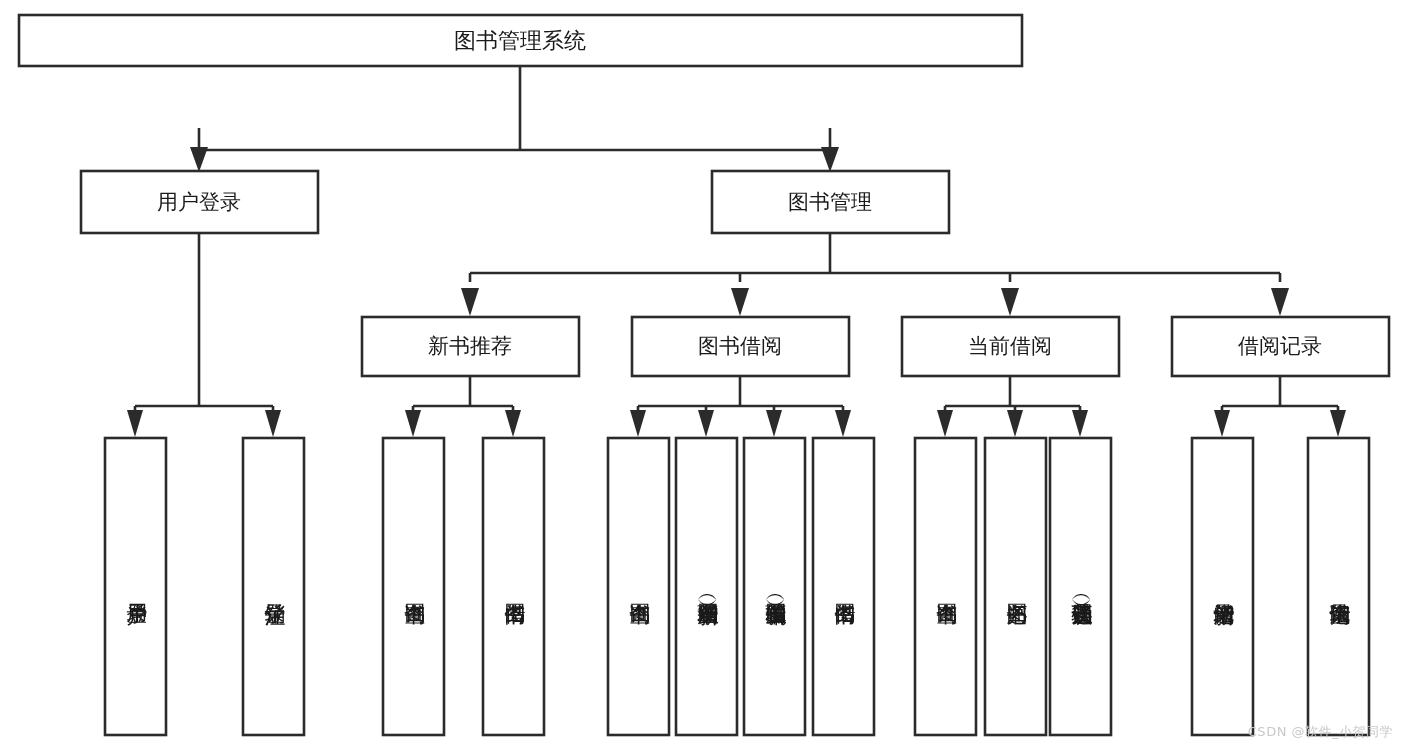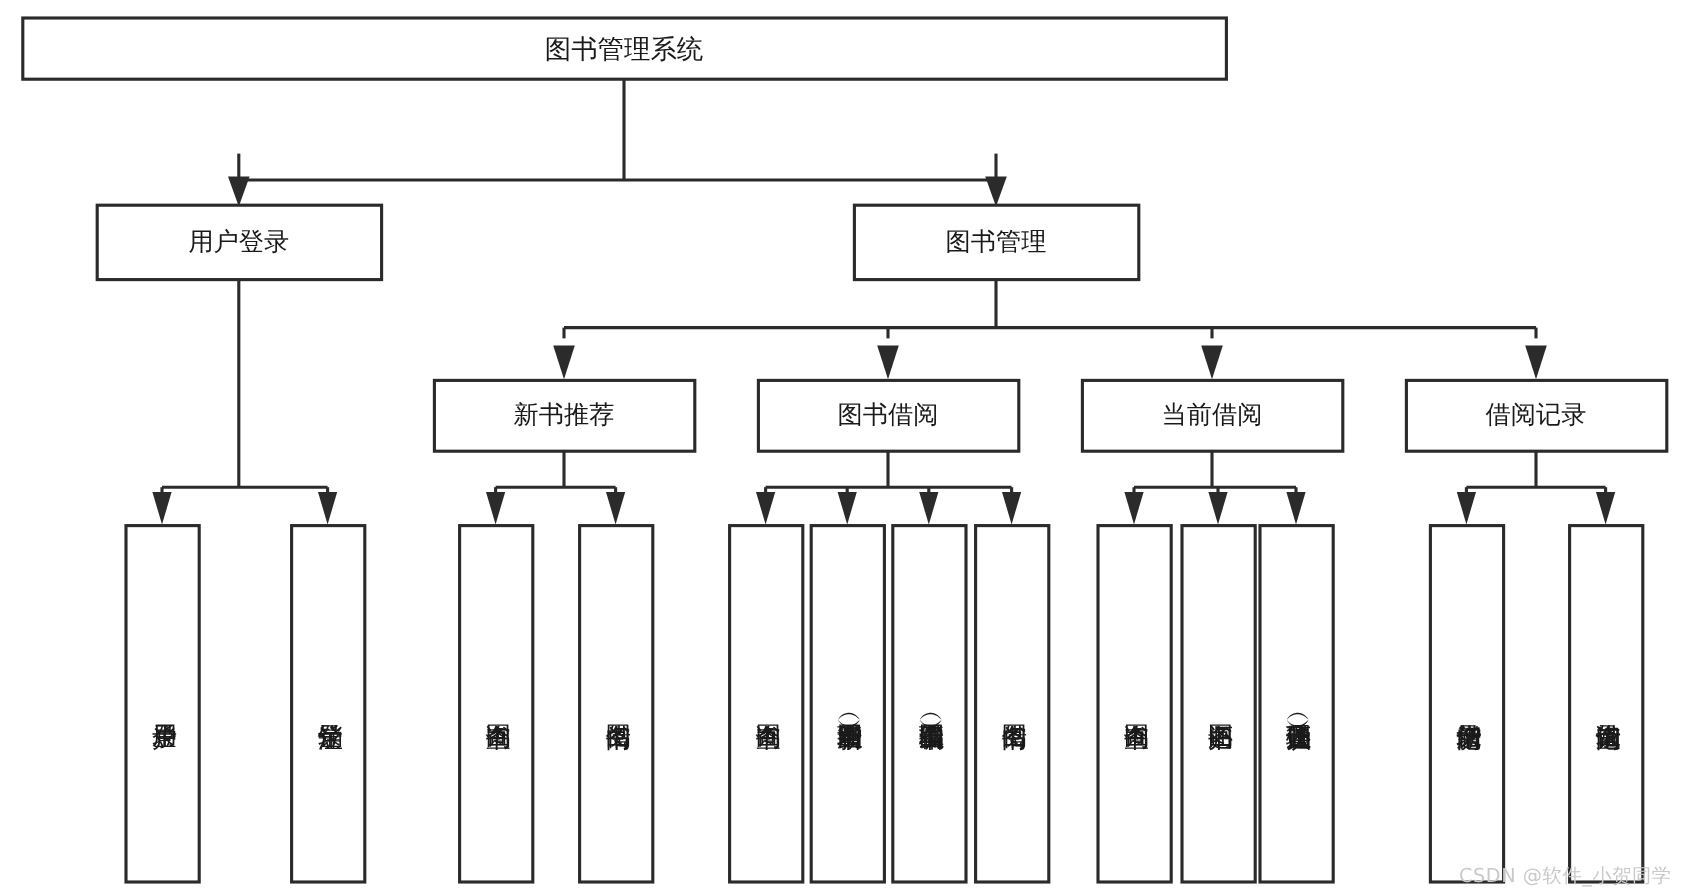--- a/index.html
+++ b/index.html
@@ -65,21 +65,21 @@
     text-anchor: middle;
     dominant-baseline: middle;
     writing-mode: vertical-rl;
     glyph-orientation-vertical: 0;
   }
   .watermark {
     position: absolute;
     right: 12px;
     bottom: 6px;
     font-family: "DejaVu Sans", "Liberation Sans", sans-serif;
-    font-size: 16px;
+    font-size: 13px;
     color: #c9c9c9;
     letter-spacing: 0.5px;
     white-space: nowrap;
     user-select: none;
   }
 </style>
 </head>
 <body>
 
 <div id="diagram-root">

